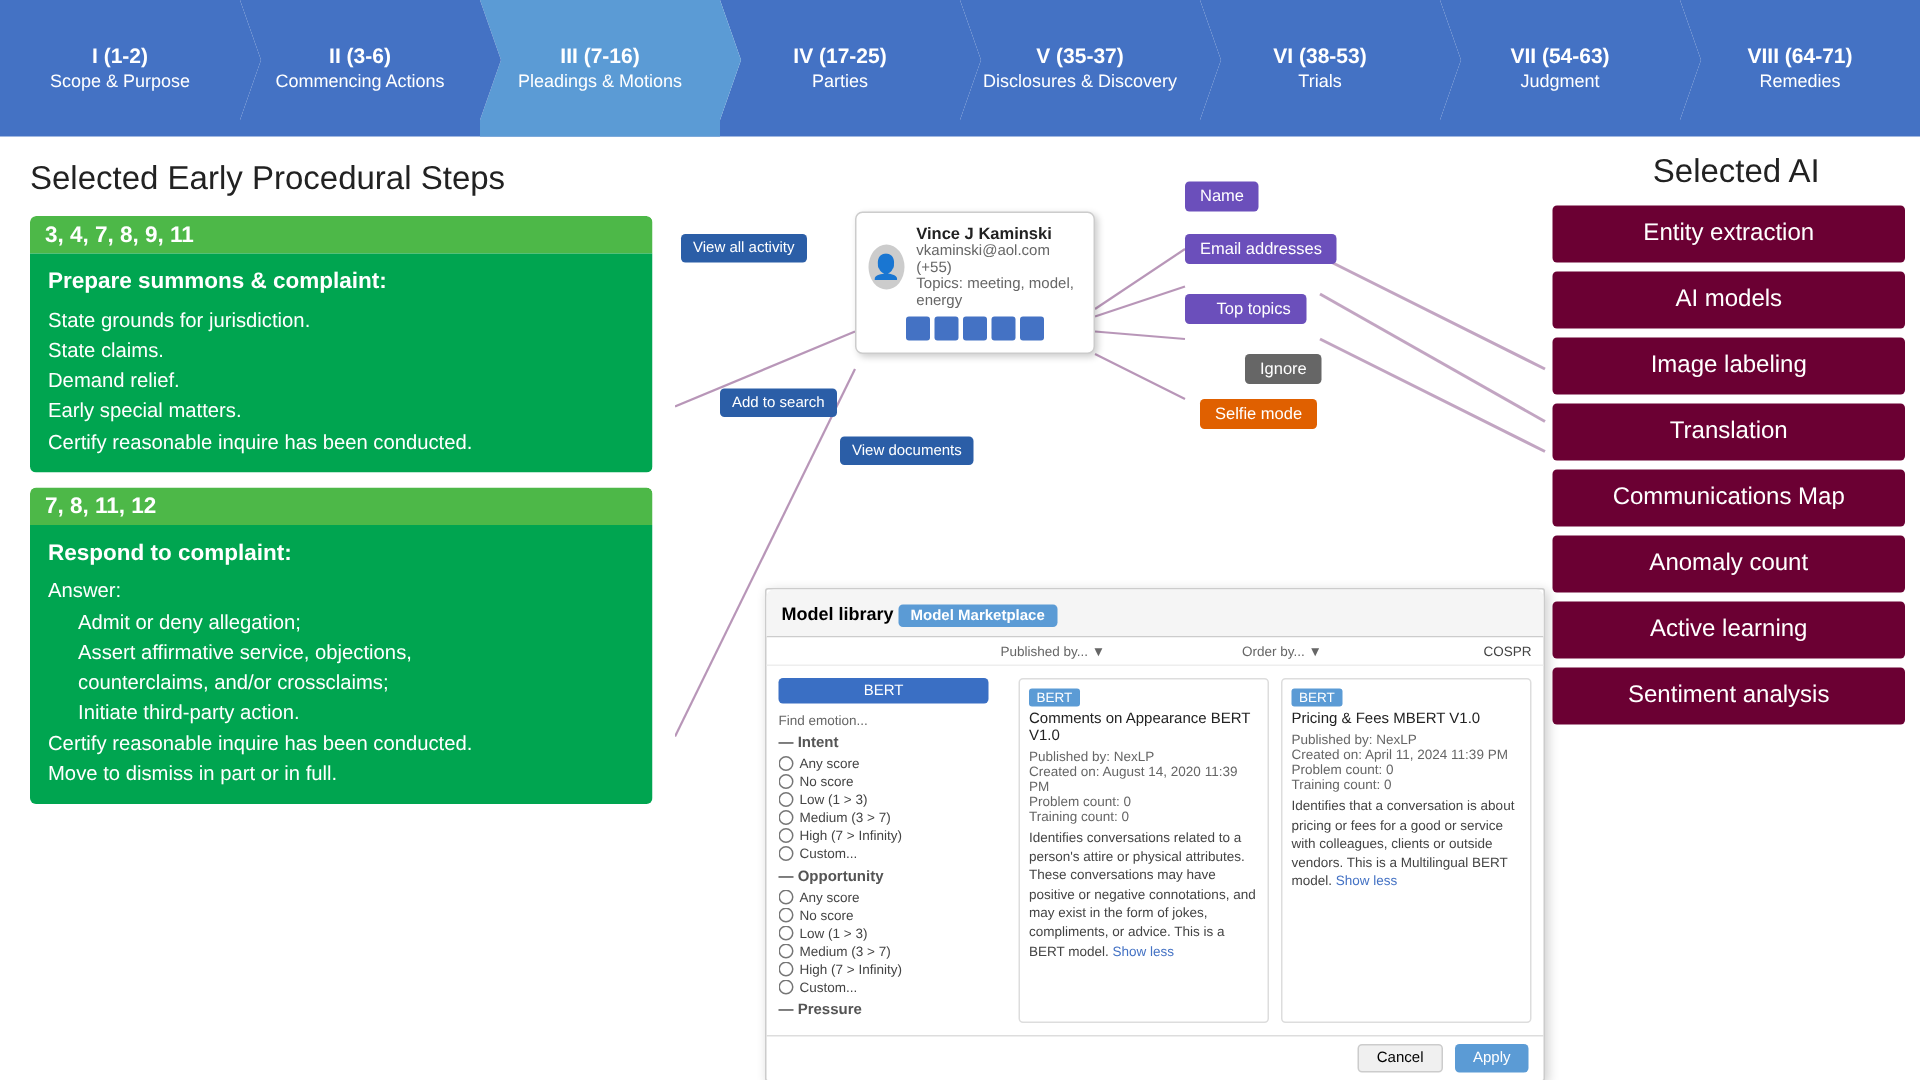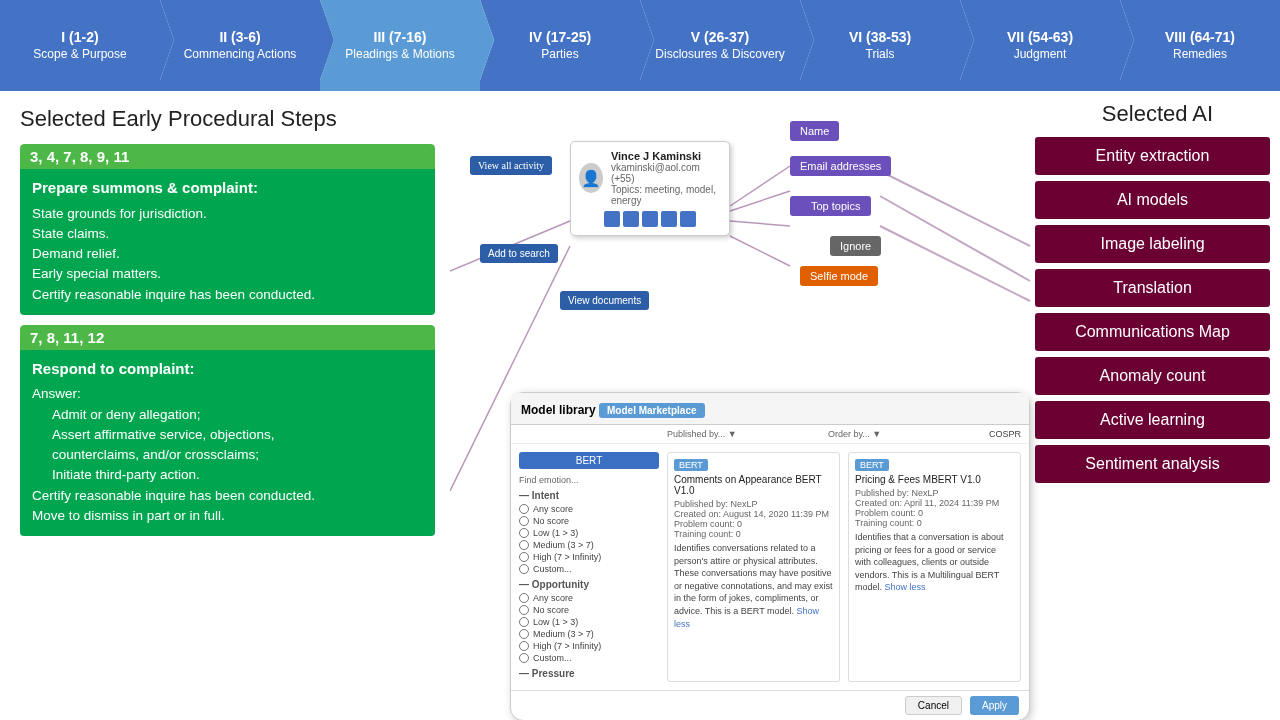--- a/index.html
+++ b/index.html
@@ -236,21 +236,21 @@
     .bubble-tag.selfie-tag { background: #E06000; }
 
     
     .model-library {
       position: absolute;
       bottom: 10px;
       left: 60px;
       width: 520px;
       background: white;
       border: 1px solid #ccc;
-      border-radius: 13px;
+      border-radius: 2px;
       box-shadow: 2px 2px 8px rgba(0,0,0,0.2);
       font-size: 11px;
       margin-top: 40px;
     }
     .model-library-header {
       background: #f5f5f5;
       padding: 6px 10px;
       font-weight: bold;
       font-size: 12px;
       border-bottom: 1px solid #ccc;
@@ -261,21 +261,21 @@
       background: #5B9BD5;
       color: white;
       padding: 2px 8px;
       border-radius: 3px;
       font-size: 10px;
       margin-top: 4px;
     }
     .model-library-content {
       display: flex;
       padding: 8px;
-      gap: 8px;
+      gap: 20px;
     }
     .model-left {
       width: 140px;
       flex-shrink: 0;
     }
     .model-search {
       background: #3A6FC4;
       color: white;
       padding: 3px 8px;
       border-radius: 3px;
@@ -386,21 +386,21 @@
   </div>
   <div class="nav-item active">
     <span class="nav-num">III (7-16)</span>
     <span class="nav-label">Pleadings &amp; Motions</span>
   </div>
   <div class="nav-item">
     <span class="nav-num">IV (17-25)</span>
     <span class="nav-label">Parties</span>
   </div>
   <div class="nav-item">
-    <span class="nav-num">V (26-37)</span>
+    <span class="nav-num">V (35-37)</span>
     <span class="nav-label">Disclosures &amp; Discovery</span>
   </div>
   <div class="nav-item">
     <span class="nav-num">VI (38-53)</span>
     <span class="nav-label">Trials</span>
   </div>
   <div class="nav-item">
     <span class="nav-num">VII (54-63)</span>
     <span class="nav-label">Judgment</span>
   </div>
@@ -473,22 +473,22 @@
 
       <div style="display:flex; gap:3px; justify-content:center; margin-top:4px;">
         <div style="width:16px;height:16px;background:#4472C4;border-radius:2px;"></div>
         <div style="width:16px;height:16px;background:#4472C4;border-radius:2px;"></div>
         <div style="width:16px;height:16px;background:#4472C4;border-radius:2px;"></div>
         <div style="width:16px;height:16px;background:#4472C4;border-radius:2px;"></div>
         <div style="width:16px;height:16px;background:#4472C4;border-radius:2px;"></div>
       </div>
     </div>
 
-    <div class="action-btn" style="top:65px; left:20px;font-family:Liberation Serif, serif;">View all activity</div>
-    <div class="action-btn" style="top:153px; left:30px;">Add to search</div>
+    <div class="action-btn" style="top:65px; left:4px;">View all activity</div>
+    <div class="action-btn" style="top:168px; left:30px;">Add to search</div>
     <div class="action-btn" style="top:200px; left:110px;">View documents</div>
 
     <div class="bubble-tag name-tag" style="top:30px; left:340px;">Name</div>
     <div class="bubble-tag email-tag" style="top:65px; left:340px;">Email addresses</div>
     <div class="bubble-tag topics-tag" style="top:105px; left:340px;">Top topics</div>
     <div class="bubble-tag ignore-tag" style="top:145px; left:380px;">Ignore</div>
     <div class="bubble-tag selfie-tag" style="top:175px; left:350px;">Selfie mode</div>
 
     <div class="model-library">
       <div class="model-library-header">

